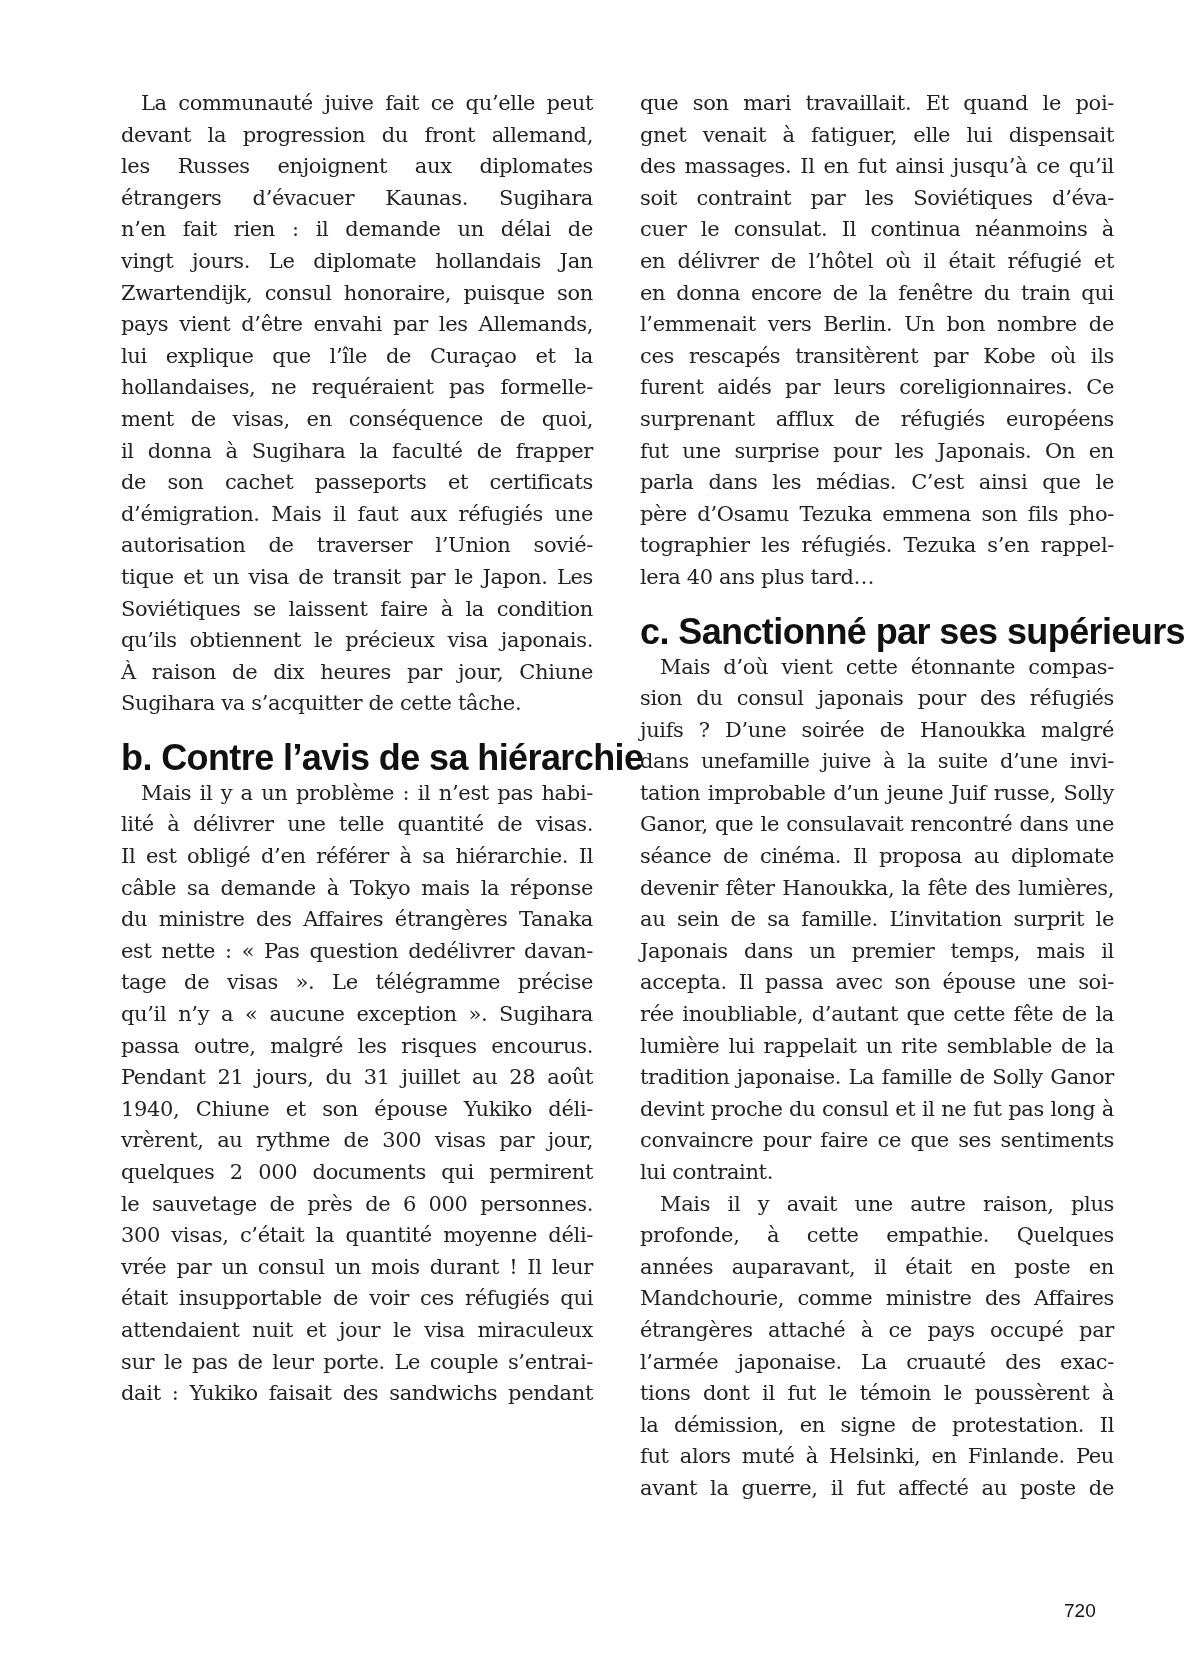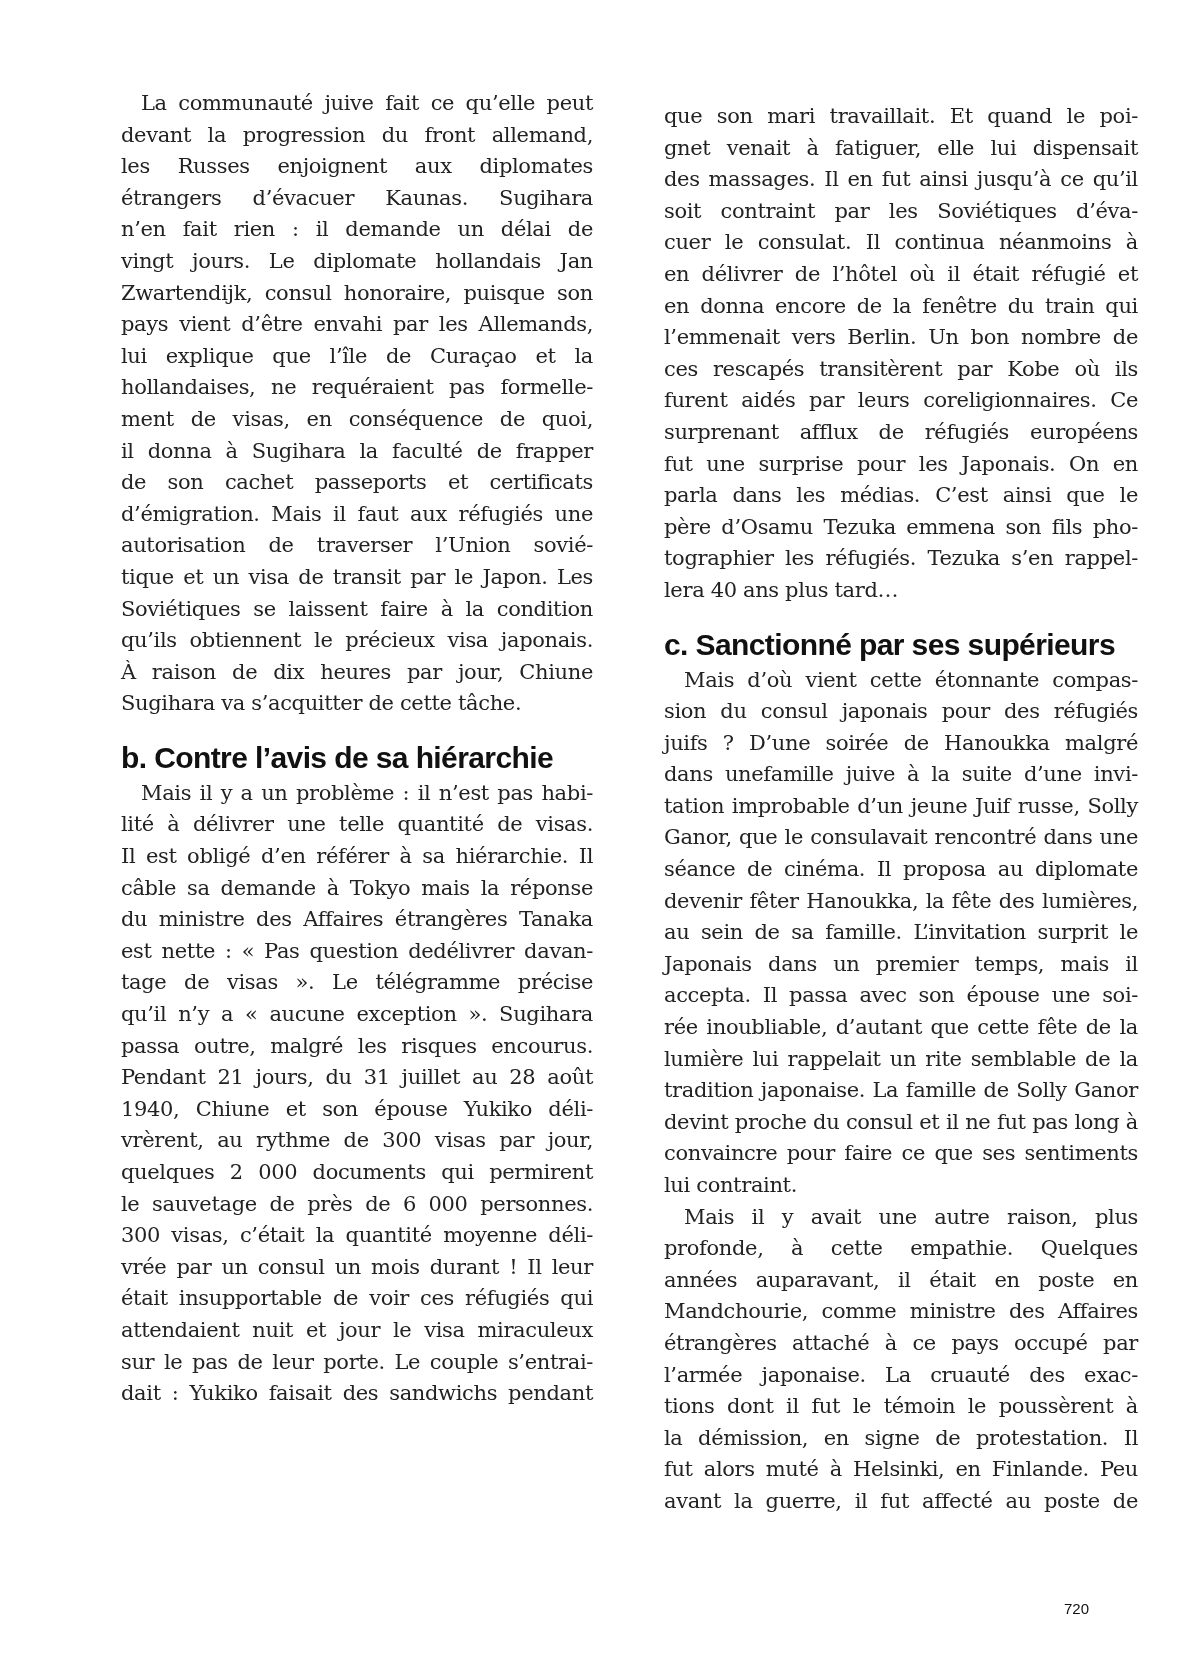--- a/index.html
+++ b/index.html
@@ -1,53 +1,53 @@
 <!DOCTYPE html>
 <html><head>
 <meta charset="utf-8">
 <style>
   html, body { margin: 0; padding: 0; background: #ffffff; }
   body { width: 1200px; height: 1680px; position: relative; overflow: hidden; }
   .page { position: absolute; left: 0; top: 0; width: 1200px; height: 1680px; background: #fff; }
   .col { position: absolute; top: 88px; width: 472px; }
   .col-left { left: 121px; }
-  .col-right { left: 664px; width: 474px; margin-top: 13px; }
+  .col-right { left: 640px; width: 474px; }
   .line {
     display: block;
     font-family: "DejaVu Serif", "Liberation Serif", serif;
     font-size: 21px;
     line-height: 31.6px;
     height: 31.6px;
     color: #222222;
     text-align: justify;
     text-align-last: justify;
     white-space: nowrap;
     overflow: visible;
     letter-spacing: -0.35px;
   }
   .line.last { text-align-last: left; }
   .line.indent { padding-left: 20px; }
   .heading {
     display: block;
     font-family: "Liberation Sans", "DejaVu Sans", sans-serif;
     font-weight: bold;
-    font-size: 30px;
+    font-size: 36px;
     line-height: 36px;
     color: #111111;
     margin-top: 20px;
     margin-bottom: 2px;
     letter-spacing: -0.6px;
     white-space: nowrap;
   }
   .page-number {
     position: absolute;
     left: 1064px;
     top: 1600px;
     font-family: "Liberation Sans", "DejaVu Sans", sans-serif;
-    font-size: 15px;
+    font-size: 19px;
     color: #111111;
   }
 </style>
 </head>
 <body>
 
 <div class="page">
 
   <div class="col col-left">
     <div class="paragraph">

